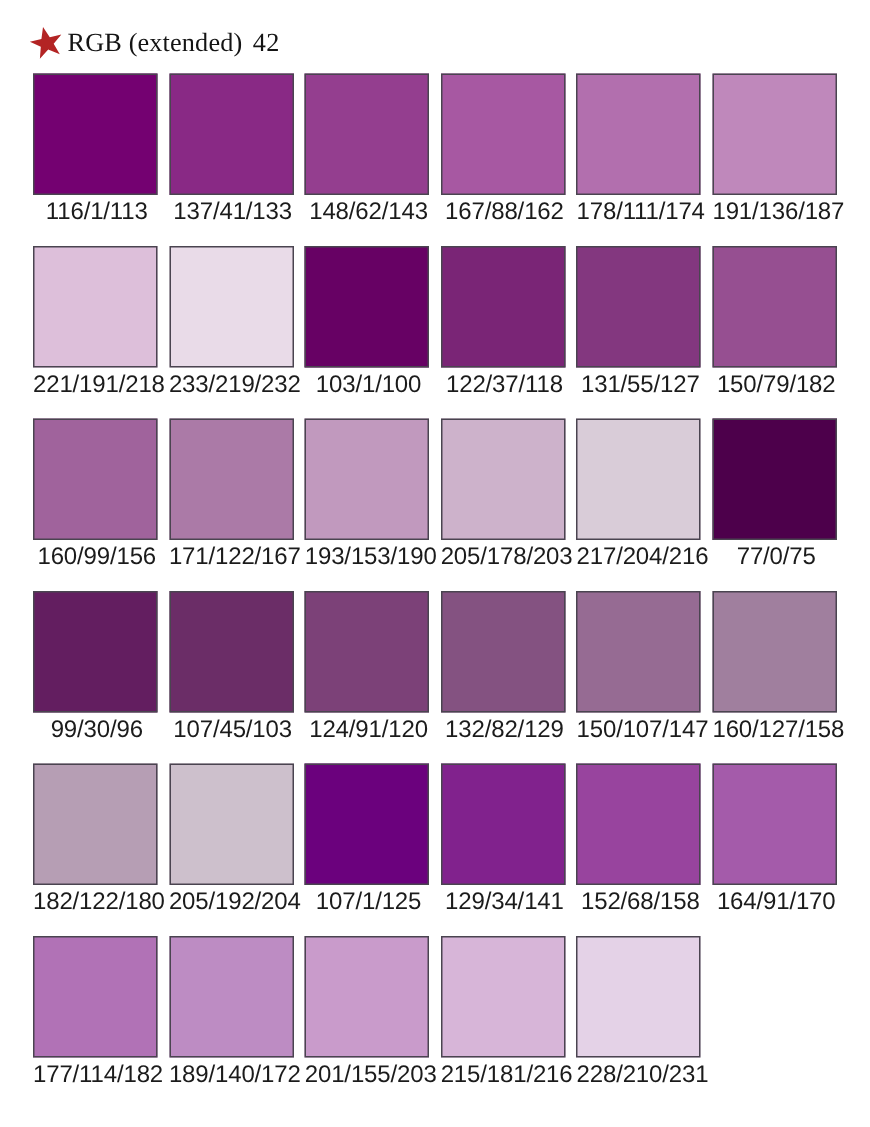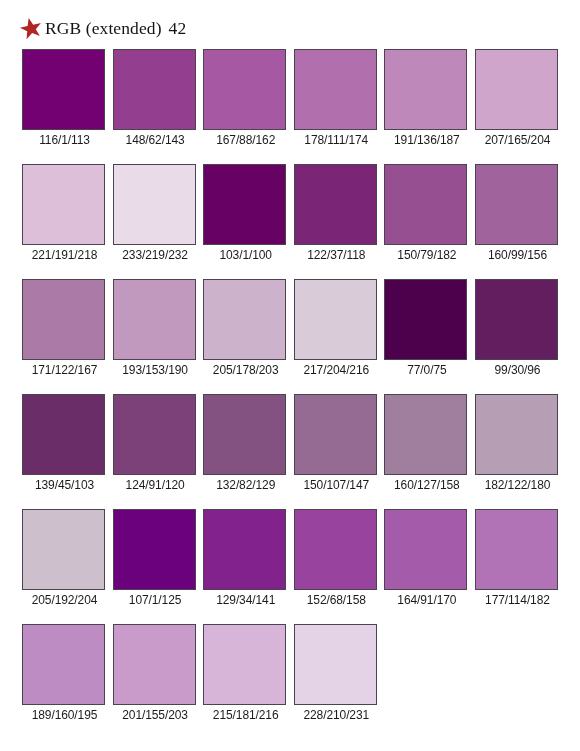--- a/index.html
+++ b/index.html
@@ -72,21 +72,21 @@
     border: 1px solid #4a4450;
     box-sizing: border-box;
     display: block;
   }
   .chip-label {
     position: absolute;
     left: 0;
     top: 84px;
     width: 85px;
     font-family: "Liberation Sans", sans-serif;
-    font-size: 12px;
+    font-size: 16px;
     color: #1b1b1b;
     text-align: center;
     white-space: nowrap;
     letter-spacing: -0.1px;
   }
 </style>
 </head>
 <body>
 
 <div id="page">
@@ -97,56 +97,60 @@
     </svg>
     <div id="header-title"><span>RGB (extended)</span><span class="count">42</span></div>
   </div>
 
   <div id="grid">
       <div class="cell">
         <div class="chip" style="background-color: rgb(116, 1, 113); border-color: rgb(74, 68, 80);"></div>
         <div class="chip-label">116/1/113</div>
       </div>
       <div class="cell">
+        <div class="chip" style="background-color: rgb(137, 41, 133); border-color: rgb(74, 68, 80);"></div>
+        <div class="chip-label">137/41/133</div>
+      </div>
+      <div class="cell">
         <div class="chip" style="background-color: rgb(148, 62, 143); border-color: rgb(74, 68, 80);"></div>
         <div class="chip-label">148/62/143</div>
       </div>
       <div class="cell">
         <div class="chip" style="background-color: rgb(167, 88, 162); border-color: rgb(74, 68, 80);"></div>
         <div class="chip-label">167/88/162</div>
       </div>
       <div class="cell">
         <div class="chip" style="background-color: rgb(178, 111, 174); border-color: rgb(74, 68, 80);"></div>
         <div class="chip-label">178/111/174</div>
       </div>
       <div class="cell">
         <div class="chip" style="background-color: rgb(191, 136, 187); border-color: rgb(74, 68, 80);"></div>
         <div class="chip-label">191/136/187</div>
       </div>
       <div class="cell">
-        <div class="chip" style="background-color: rgb(207, 165, 204); border-color: rgb(74, 68, 80);"></div>
-        <div class="chip-label">207/165/204</div>
-      </div>
-      <div class="cell">
         <div class="chip" style="background-color: rgb(221, 191, 218); border-color: rgb(74, 68, 80);"></div>
         <div class="chip-label">221/191/218</div>
       </div>
       <div class="cell">
         <div class="chip" style="background-color: rgb(233, 219, 232); border-color: rgb(74, 68, 80);"></div>
         <div class="chip-label">233/219/232</div>
       </div>
       <div class="cell">
         <div class="chip" style="background-color: rgb(103, 1, 100); border-color: rgb(74, 68, 80);"></div>
         <div class="chip-label">103/1/100</div>
       </div>
       <div class="cell">
         <div class="chip" style="background-color: rgb(122, 37, 118); border-color: rgb(74, 68, 80);"></div>
         <div class="chip-label">122/37/118</div>
       </div>
       <div class="cell">
+        <div class="chip" style="background-color: rgb(131, 55, 127); border-color: rgb(74, 68, 80);"></div>
+        <div class="chip-label">131/55/127</div>
+      </div>
+      <div class="cell">
         <div class="chip" style="background-color: rgb(150, 79, 145); border-color: rgb(74, 68, 80);"></div>
         <div class="chip-label">150/79/182</div>
       </div>
       <div class="cell">
         <div class="chip" style="background-color: rgb(160, 99, 156); border-color: rgb(74, 68, 80);"></div>
         <div class="chip-label">160/99/156</div>
       </div>
       <div class="cell">
         <div class="chip" style="background-color: rgb(171, 122, 167); border-color: rgb(74, 68, 80);"></div>
         <div class="chip-label">171/122/167</div>
@@ -166,21 +170,21 @@
       <div class="cell">
         <div class="chip" style="background-color: rgb(77, 0, 75); border-color: rgb(74, 68, 80);"></div>
         <div class="chip-label">77/0/75</div>
       </div>
       <div class="cell">
         <div class="chip" style="background-color: rgb(99, 30, 96); border-color: rgb(74, 68, 80);"></div>
         <div class="chip-label">99/30/96</div>
       </div>
       <div class="cell">
         <div class="chip" style="background-color: rgb(107, 45, 103); border-color: rgb(74, 68, 80);"></div>
-        <div class="chip-label">139/45/103</div>
+        <div class="chip-label">107/45/103</div>
       </div>
       <div class="cell">
         <div class="chip" style="background-color: rgb(124, 65, 120); border-color: rgb(74, 68, 80);"></div>
         <div class="chip-label">124/91/120</div>
       </div>
       <div class="cell">
         <div class="chip" style="background-color: rgb(132, 82, 129); border-color: rgb(74, 68, 80);"></div>
         <div class="chip-label">132/82/129</div>
       </div>
       <div class="cell">
@@ -214,21 +218,21 @@
       <div class="cell">
         <div class="chip" style="background-color: rgb(164, 91, 170); border-color: rgb(74, 68, 80);"></div>
         <div class="chip-label">164/91/170</div>
       </div>
       <div class="cell">
         <div class="chip" style="background-color: rgb(177, 114, 182); border-color: rgb(74, 68, 80);"></div>
         <div class="chip-label">177/114/182</div>
       </div>
       <div class="cell">
         <div class="chip" style="background-color: rgb(189, 140, 195); border-color: rgb(74, 68, 80);"></div>
-        <div class="chip-label">189/160/195</div>
+        <div class="chip-label">189/140/172</div>
       </div>
       <div class="cell">
         <div class="chip" style="background-color: rgb(201, 155, 203); border-color: rgb(74, 68, 80);"></div>
         <div class="chip-label">201/155/203</div>
       </div>
       <div class="cell">
         <div class="chip" style="background-color: rgb(215, 181, 216); border-color: rgb(74, 68, 80);"></div>
         <div class="chip-label">215/181/216</div>
       </div>
       <div class="cell">

